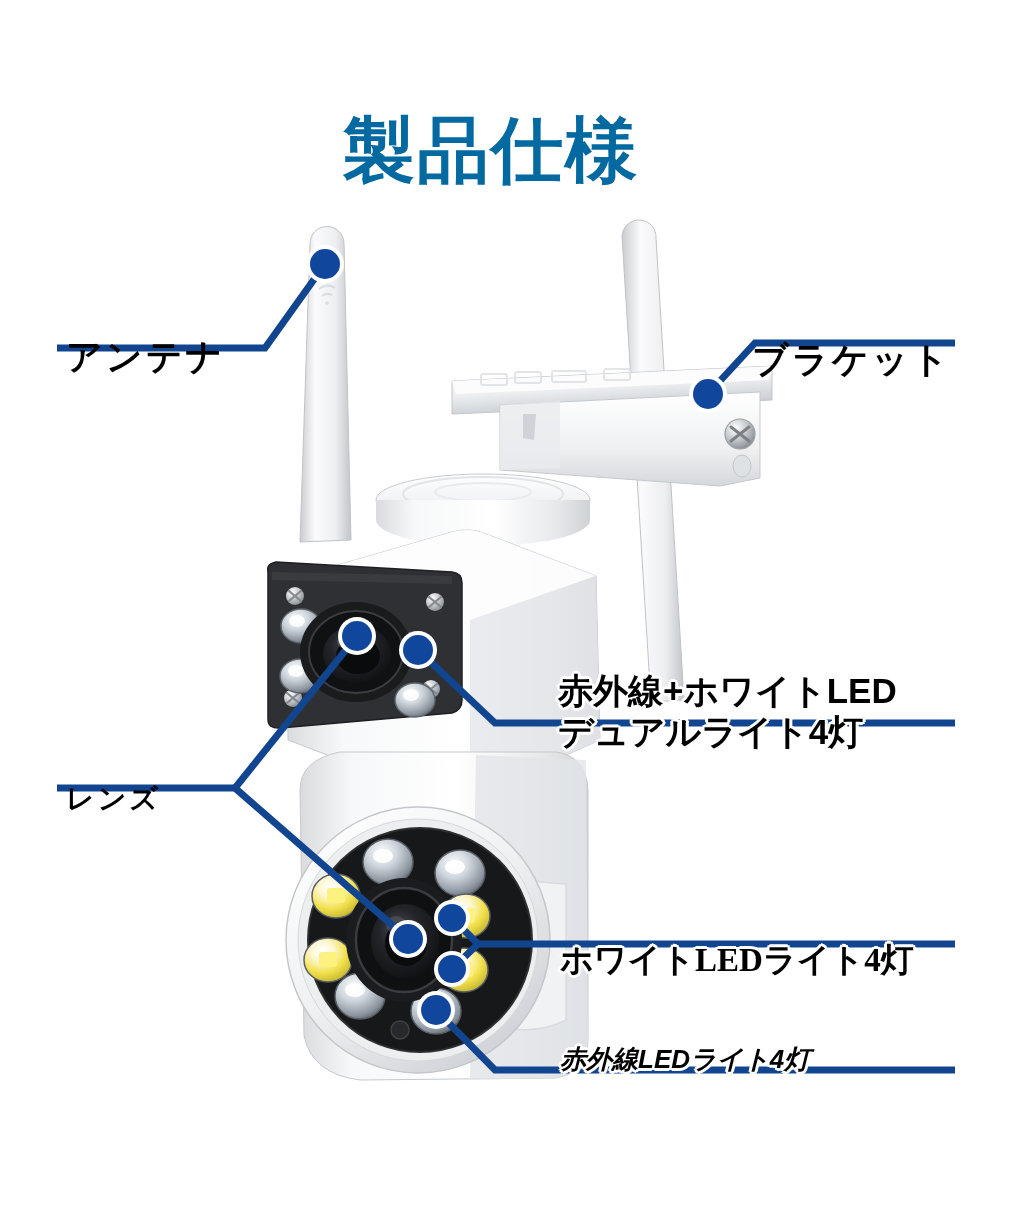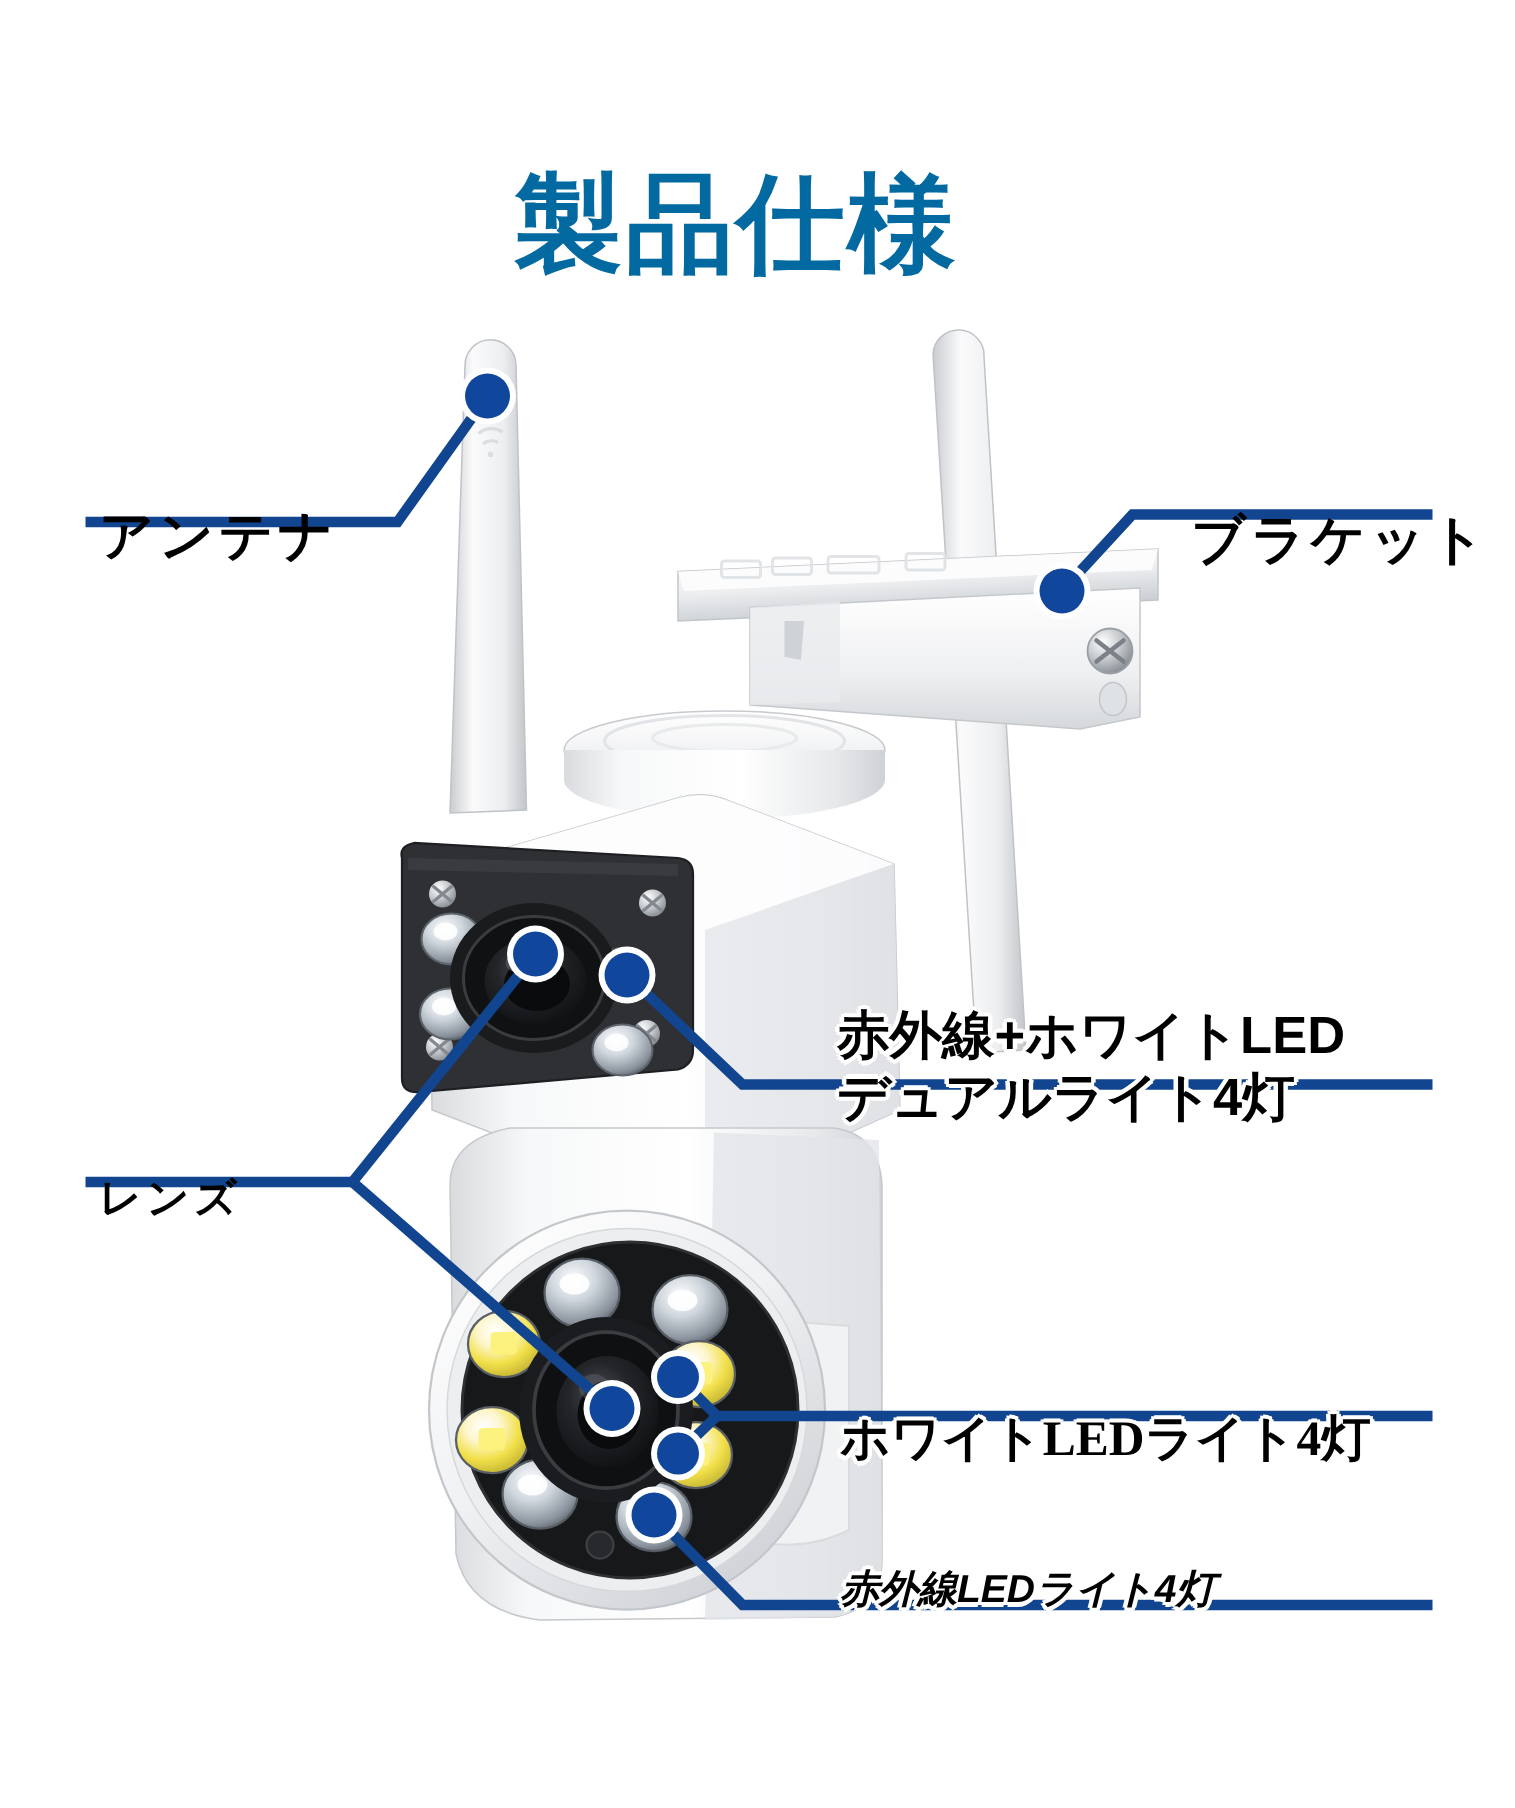--- a/index.html
+++ b/index.html
@@ -58,21 +58,21 @@
     
     text-shadow:
        2px 0 0 #fff, -2px 0 0 #fff, 0 2px 0 #fff, 0 -2px 0 #fff,
        2px 2px 0 #fff, -2px 2px 0 #fff, 2px -2px 0 #fff, -2px -2px 0 #fff,
        3px 0 0 #fff, -3px 0 0 #fff, 0 3px 0 #fff, 0 -3px 0 #fff;
     margin-top: 48px;
   }
   .label.plain { text-shadow: none; }
 
   #lbl-antenna  { left: 66px;  top: 288px; font-size: 36px; letter-spacing: 3px; }
-  #lbl-bracket  { left: 794px; top: 291px; font-size: 36px; letter-spacing: 3px; }
+  #lbl-bracket  { left: 752px; top: 291px; font-size: 36px; letter-spacing: 3px; }
   #lbl-lens     { left: 66px;  top: 734px; font-size: 28px; letter-spacing: 3px; }
   #lbl-dual     { left: 558px; top: 622px; font-size: 35px; letter-spacing: 0px; }
   #lbl-white    { left: 560px; top: 893px; font-size: 33px; letter-spacing: 0px; font-family: Liberation Serif, serif; }
   #lbl-ir       { left: 560px; top: 996px; font-size: 26px; letter-spacing: 0px; font-style: italic; }
   .label .line2 { display: block; }
 </style>
 </head>
 <body>
 
 <div id="page">

